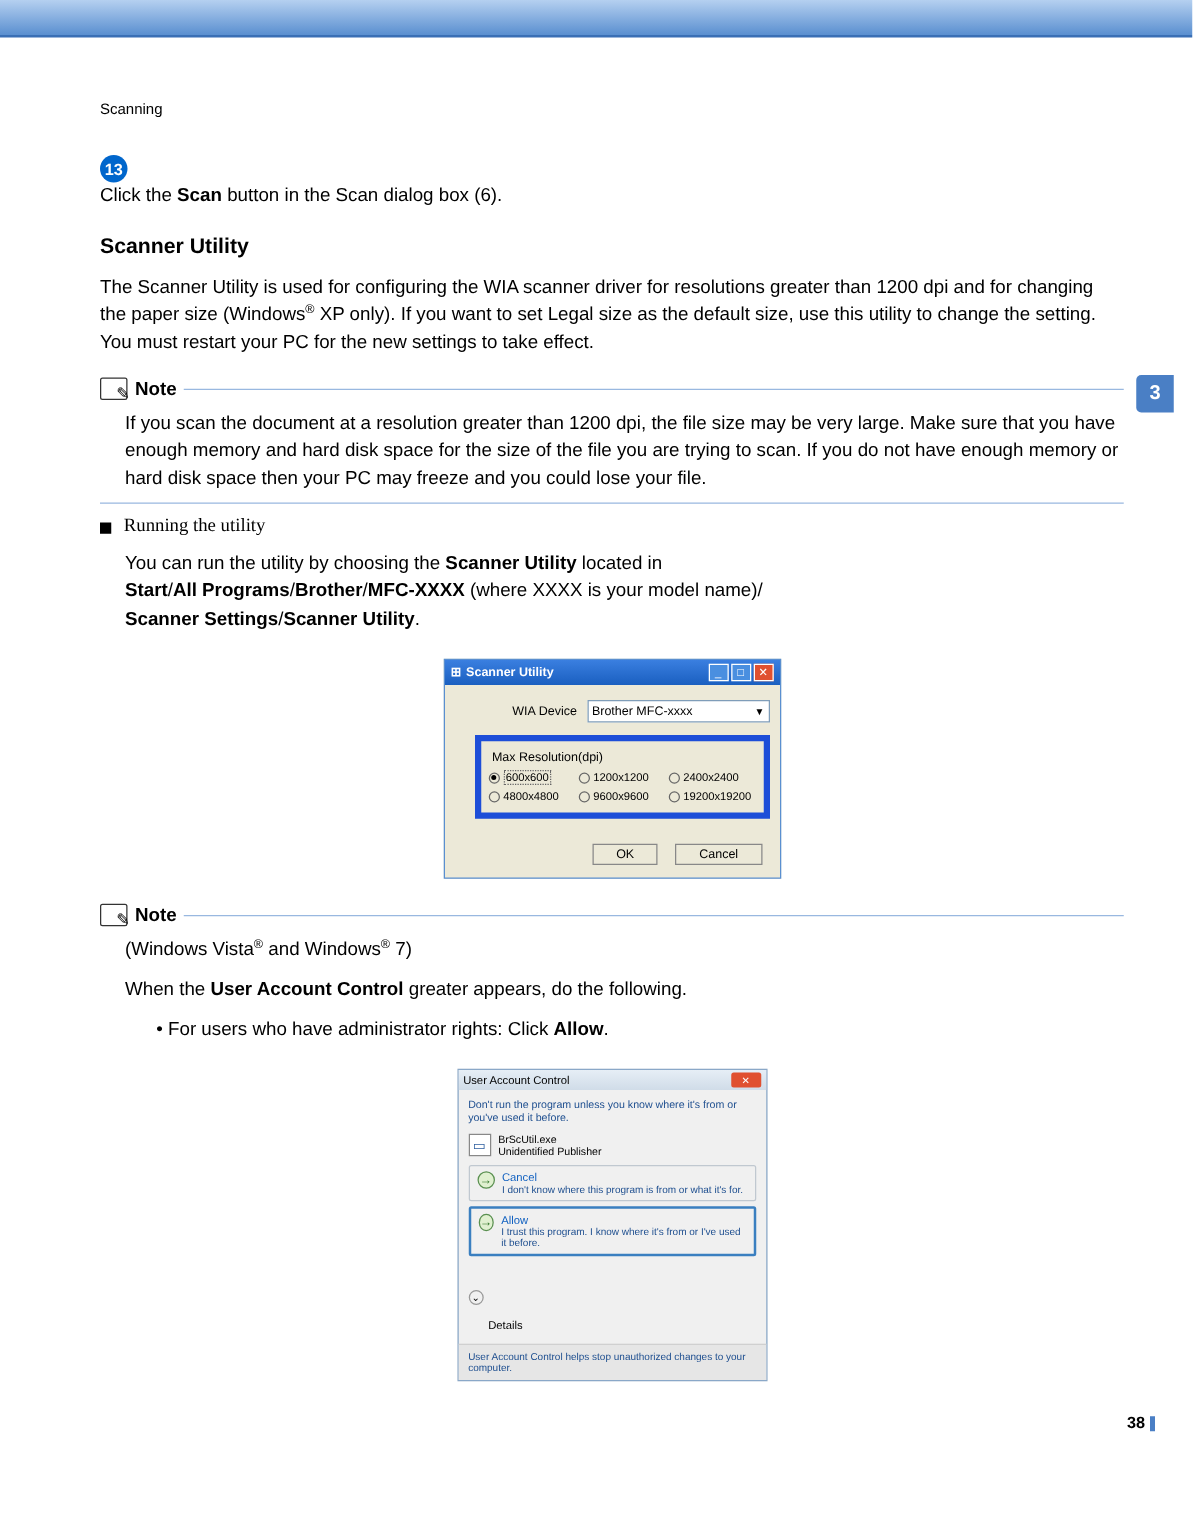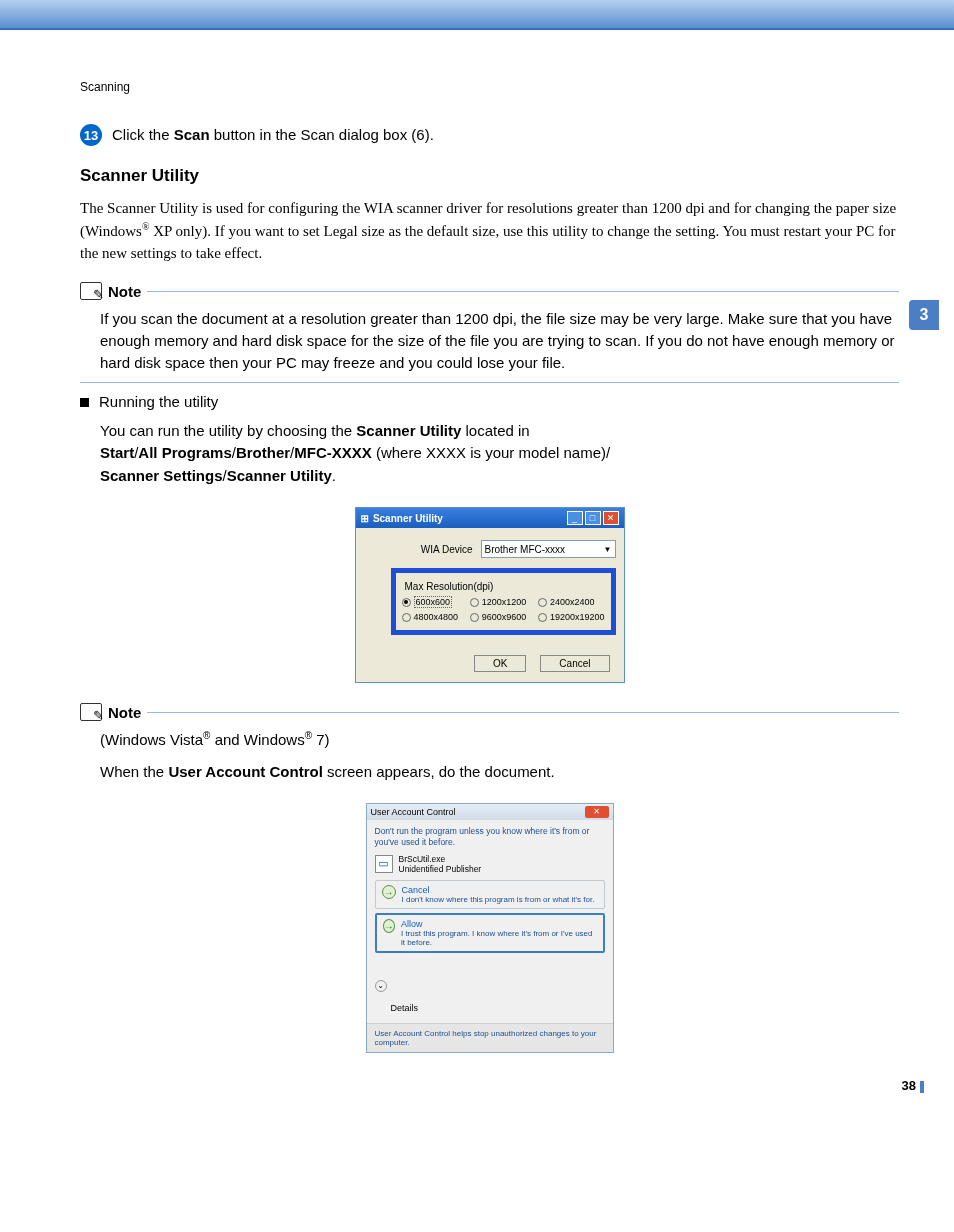--- a/index.html
+++ b/index.html
@@ -1,47 +1,47 @@
 <!DOCTYPE html>
 <html><head>
 <meta charset="utf-8">
 <style>
   * { box-sizing: border-box; margin: 0; padding: 0; }
   body { background: #fff; font-family: Arial, Helvetica, sans-serif; font-size: 15px; color: #000; width: 954px; }
   .topbar { height: 30px; background: linear-gradient(#b5d0f0, #5a8fd0); border-bottom: 2px solid #3a6fb5; }
   .page { padding: 50px 55px 30px 80px; position: relative; }
   .chapter-head { font-size: 12px; color: #000000; margin-bottom: 30px; }
   .sidetab { position: absolute; right: 15px; top: 270px; width: 30px; height: 30px; background: #4a7fc5; color: #fff; font-weight: bold; display: flex; align-items: center; justify-content: center; border-radius: 4px 0 0 4px; font-size: 16px; }
-  .step-row { display: flex; align-items: flex-start; margin-bottom: 20px; }
+  .step-row { display: flex; align-items: flex-start; margin-bottom: 20px; flex-direction: column; }
   .step-num { width: 22px; height: 22px; border-radius: 50%; background: #0066cc; color: #fff; font-weight: bold; font-size: 13px; display: flex; align-items: center; justify-content: center; margin-right: 10px; flex-shrink: 0; }
   .step-text { flex: 1; line-height: 1.4; }
   h2.subhead { font-size: 17px; font-weight: bold; margin: 20px 0 12px 0; }
-  .para { line-height: 1.45; margin-bottom: 0; font-family: Liberation Serif, serif; }
+  .para { line-height: 1.45; margin-bottom: 0; }
   sup { font-size: 10px; }
   .note-block { margin: 18px 0 10px 0; }
   .note-hdr { display: flex; align-items: center; gap: 6px; }
   .note-icon { width: 22px; height: 18px; border: 1.5px solid #333; border-radius: 2px; position: relative; background: #fff; }
   .note-icon::before { content: "✎"; position: absolute; right: -3px; bottom: -3px; font-size: 13px; }
   .note-label { font-weight: bold; font-size: 15px; }
   .note-hr { flex: 1; border: none; border-top: 1px solid #99b8e0; height: 1px; }
   .note-body { margin: 8px 0 8px 20px; line-height: 1.45; }
   .note-end { border: none; border-top: 1px solid #99b8e0; height: 1px; margin-top: 8px; }
-  .bullet-row { display: flex; align-items: flex-start; margin: 10px 0 10px 0; }
+  .bullet-row { display: flex; align-items: flex-start; margin: 10px 0 10px 0; font-family: Liberation Serif, serif; }
   .bullet-sq { width: 9px; height: 9px; background: #000; margin-right: 10px; margin-top: 5px; flex-shrink: 0; }
   .indent { margin-left: 20px; line-height: 1.5; }
   .dot-bullet { margin-left: 25px; line-height: 1.5; }
   .screenshot-wrap { display: flex; justify-content: center; margin: 20px 0; }
   
   .su-win { width: 270px; border: 1px solid #5a8fd0; background: #ece9d8; font-size: 10px; }
   .su-title { background: linear-gradient(#3a7fe0, #1a5fc0); color: #fff; padding: 3px 5px; display: flex; align-items: center; justify-content: space-between; }
   .su-title-left { display: flex; align-items: center; gap: 4px; font-weight: bold; }
   .su-tb-icons { display: flex; gap: 2px; }
   .su-tb-btn { width: 16px; height: 14px; border: 1px solid #fff; background: #4a8fe0; color: #fff; font-size: 9px; display: flex; align-items: center; justify-content: center; }
   .su-tb-btn.close { background: #e05030; }
-  .su-body { padding: 12px 8px 10px 12px; margin-left: 23px; }
+  .su-body { padding: 12px 8px 10px 24px; }
   .su-row { display: flex; align-items: center; margin-bottom: 10px; }
   .su-lbl { width: 90px; text-align: right; padding-right: 8px; }
   .su-select { flex: 1; border: 1px solid #7f9db9; background: #fff; padding: 1px 3px; display: flex; justify-content: space-between; align-items: center; height: 18px; }
   .su-caret { font-size: 8px; }
   .su-fieldset { border: 5px solid #1d4ed8; padding: 8px 6px; margin: 4px 0 20px 0; }
   .su-fs-lbl { margin-top: -14px; background: #ece9d8; display: inline-block; padding: 0 3px; font-size: 10px; }
   .su-radios { display: grid; grid-template-columns: repeat(3, 1fr); gap: 4px 2px; margin-top: 4px; }
   .su-radio { display: flex; align-items: center; gap: 3px; font-size: 9px; }
   .su-rcircle { width: 9px; height: 9px; border: 1px solid #666; border-radius: 50%; display: flex; align-items: center; justify-content: center; }
   .su-rdot { width: 4px; height: 4px; background: #000; border-radius: 50%; }
@@ -174,21 +174,22 @@
   </div>
 
   <div class="note-block">
     <div class="note-hdr">
       <span class="note-icon"></span>
       <span class="note-label">Note</span>
       <hr class="note-hr">
     </div>
     <div class="note-body">
       <span>(Windows Vista</span><sup>®</sup><span> and Windows</span><sup>®</sup><span> 7)</span>
-      <p style="margin-top:10px;"><span>When the </span><b>User Account Control</b><span> screen appears, do the document.</span></p>
+      <p style="margin-top:10px;"><span>When the </span><b>User Account Control</b><span> greater appears, do the following.</span></p>
+      <p class="dot-bullet" style="margin-top:10px;">• <span>For users who have administrator rights: Click </span><b>Allow</b><span>.</span></p>
     </div>
   </div>
 
   <div class="screenshot-wrap">
     <div class="uac-win">
       <div class="uac-title">
         <span>User Account Control</span>
         <span class="uac-close">✕</span>
       </div>
       <div class="uac-body">

